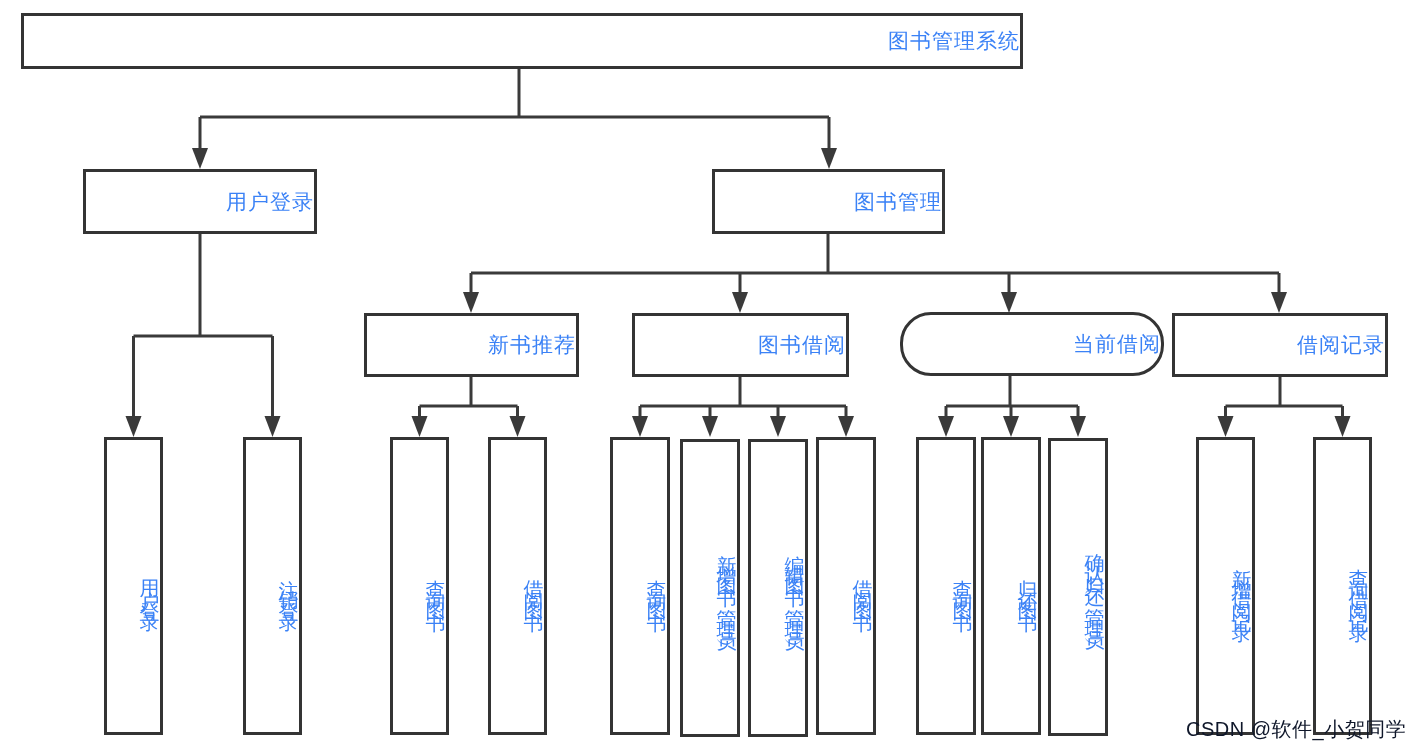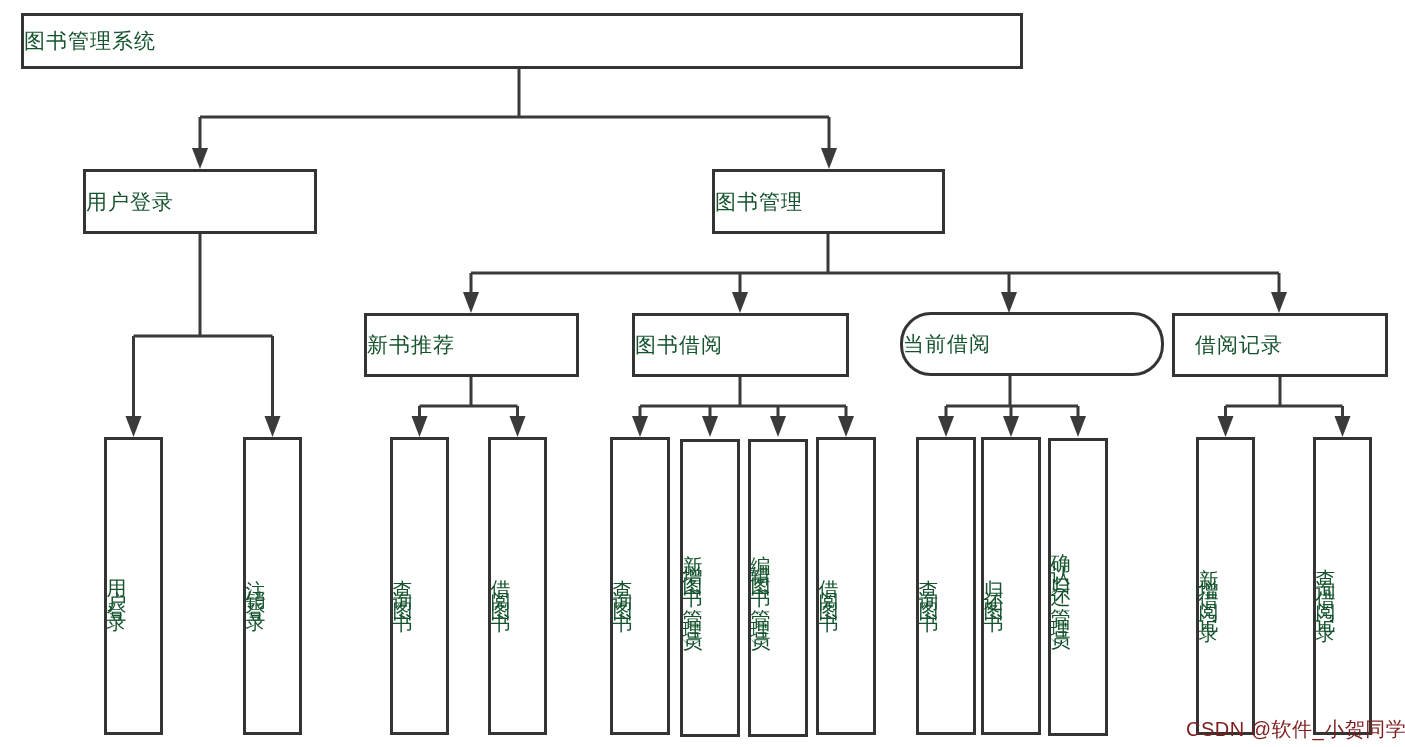--- a/index.html
+++ b/index.html
@@ -3,31 +3,31 @@
 <meta charset="utf-8">
 <style>
   html,body{margin:0;padding:0;background:#ffffff;}
   .canvas{
     position:relative;width:1405px;height:747px;background:#ffffff;overflow:hidden;
     font-family:"Liberation Sans","DejaVu Sans",sans-serif;
   }
   .connectors{position:absolute;left:0;top:0;}
   .box{
     position:absolute;box-sizing:border-box;background:#ffffff;
-    border:3px solid #343434;color:#14532d;
-    display:flex;align-items:center;justify-content:flex-start;
+    border:3px solid #343434;color:#3b82f6;
+    display:flex;align-items:center;justify-content:flex-end;
   }
   .hlabel{font-size:21px;letter-spacing:1px;white-space:nowrap;}
   .leaf .vlabel{
     writing-mode:vertical-lr;text-orientation:mixed;
     font-size:20px;line-height:1;letter-spacing:11px;
   }
   .watermark{
     position:absolute;left:1186px;top:716px;
-    font-size:20px;color:#7f1d1d;white-space:nowrap;letter-spacing:0.5px;
+    font-size:20px;color:#0f172a;white-space:nowrap;letter-spacing:0.5px;
   }
 </style>
 </head>
 <body>
 
 <div class="canvas">
 
   <svg class="connectors" width="1405" height="747" viewBox="0 0 1405 747">
     <g stroke="#3a3a3a" stroke-width="3" fill="none">
 

